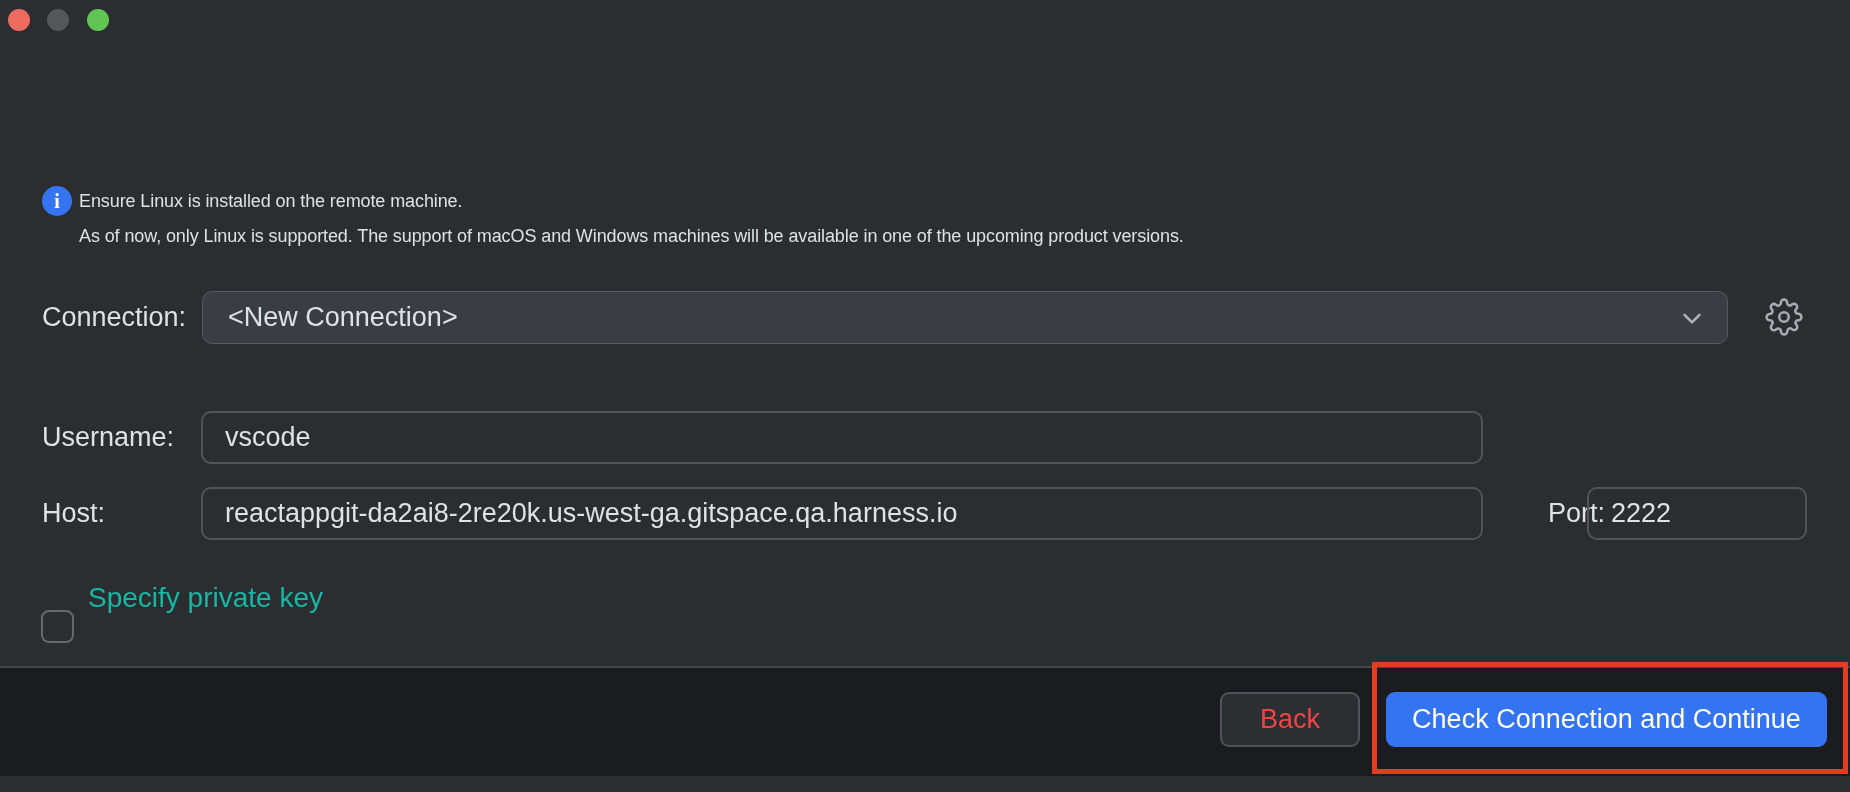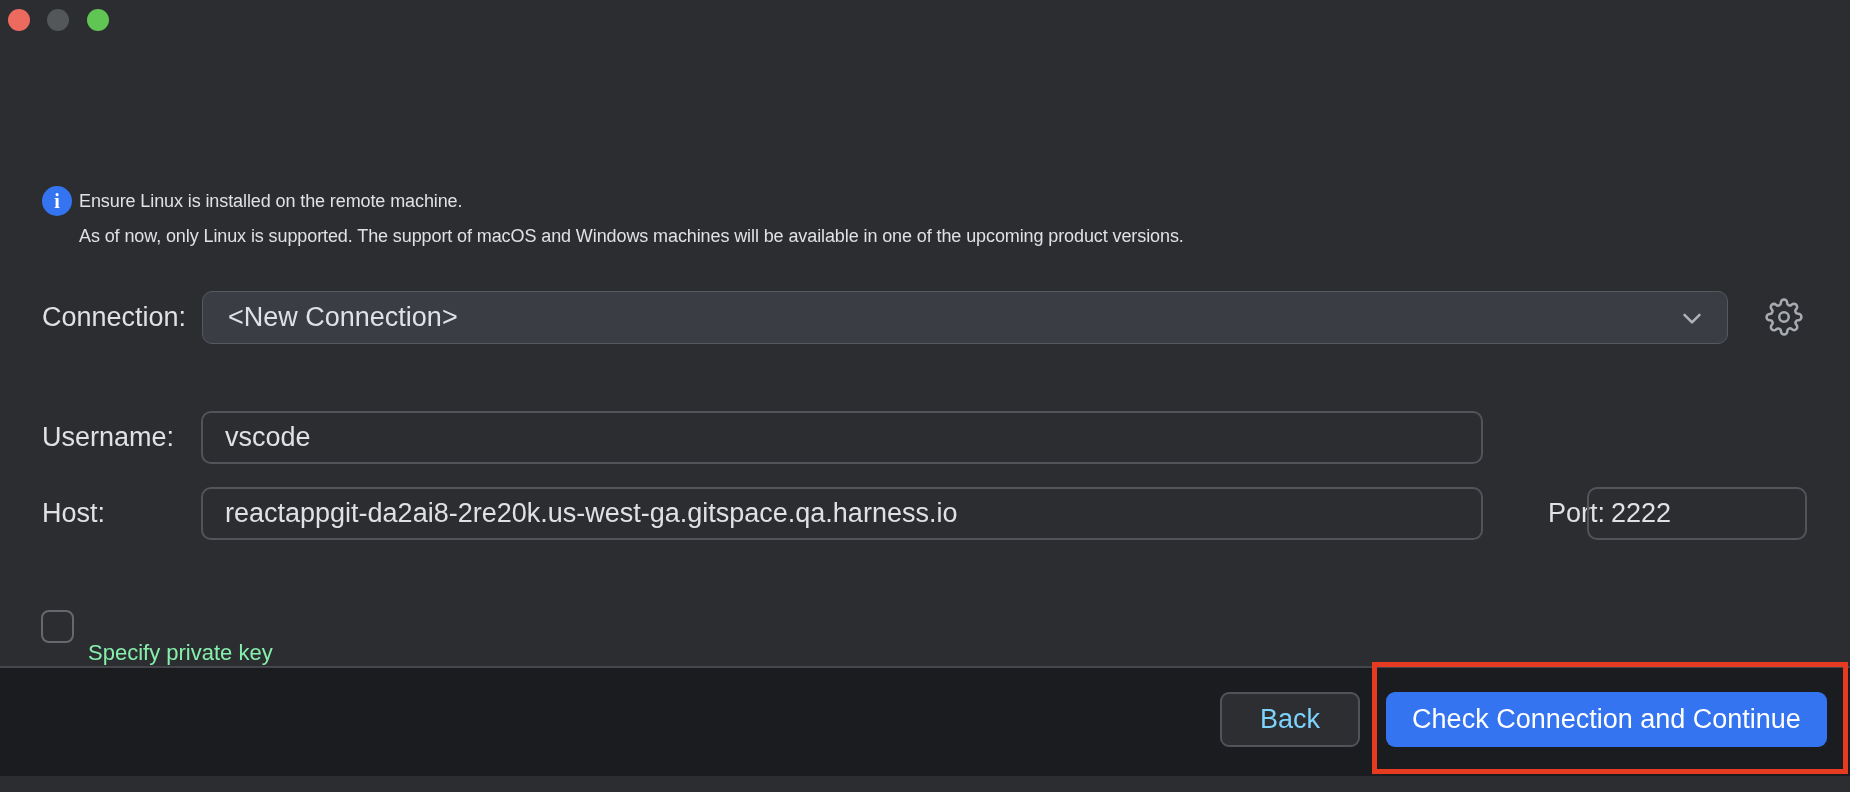--- a/index.html
+++ b/index.html
@@ -135,26 +135,26 @@
     position: absolute;
     left: 41px; top: 610px;
     width: 33px; height: 33px;
     border: 2.5px solid #65686d;
     border-radius: 8px;
     background: transparent;
     cursor: default;
   }
   .checkbox-label {
     position: absolute;
-    left: 88px; top: 636px;
+    left: 88px; top: 581px;
     height: 33px;
     display: flex;
     align-items: center;
-    font-size: 22px;
-    color: #86efac;
+    font-size: 28px;
+    color: #14b8a6;
     white-space: nowrap;
   }
 
   
   .footer {
     position: absolute;
     left: 0; top: 666px;
     width: 1850px; height: 110px;
     background: #1b1c1f;
     border-top: 2px solid #44464b;
@@ -169,21 +169,21 @@
     align-items: center;
     justify-content: center;
     cursor: default;
     white-space: nowrap;
   }
   .btn-back {
     left: 1220px; top: 692px;
     width: 140px;
     background: #2c2e32;
     border: 2px solid #505359;
-    color: #7dd3fc;
+    color: #ef4444;
   }
   .btn-primary {
     left: 1386px; top: 692px;
     width: 441px;
     background: #3574f0;
     border: none;
     color: #ffffff;
     font-weight: 500;
   }
 

